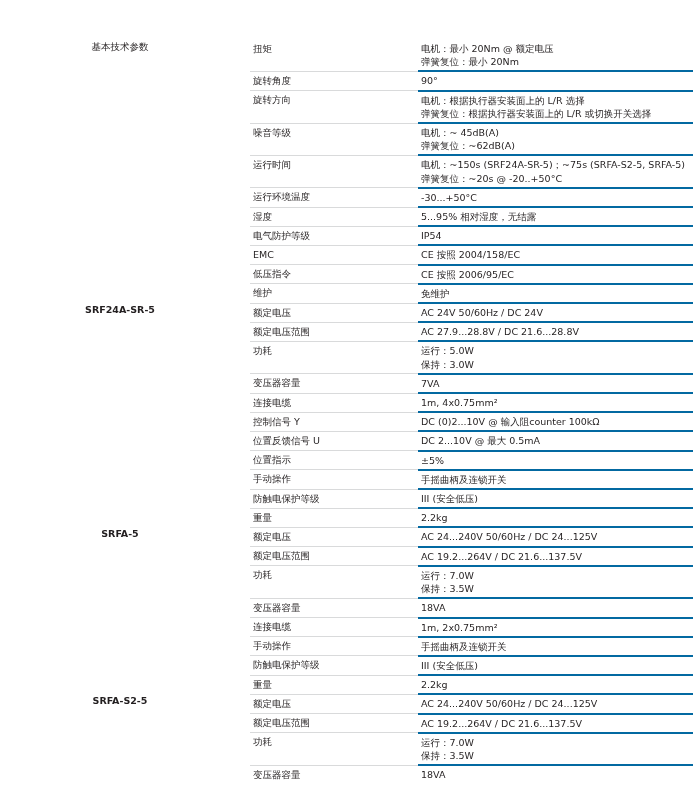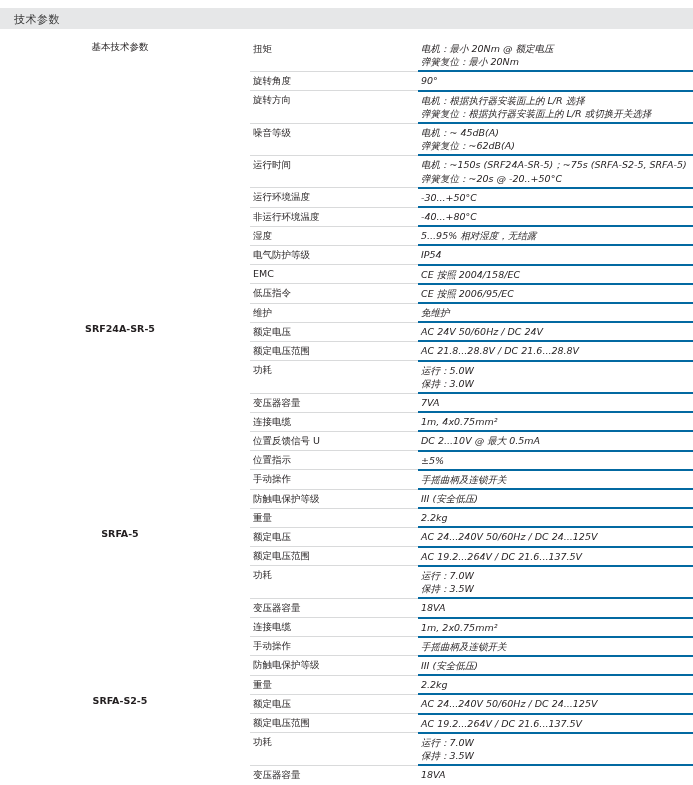--- a/index.html
+++ b/index.html
@@ -76,30 +76,27 @@
   td.value {
     padding-left: 3px;
     padding-top: 2px;
     padding-bottom: 2px;
     border-top: 2px solid #0369a1;
     color: #231f20;
   }
   tr.first td.param, tr.first td.value {
     border-top: none;
   }
-  .line2 { display: block; font-style: italic; }
+  .line2 { display: block; }
 </style>
 </head>
 <body>
 
 <div class="page">
 
-  <div class="header-bar">
-    <div class="title">技术参数</div>
-  </div>
 
   <table class="spec-table">
     <colgroup>
       <col class="c-group">
       <col class="c-param">
       <col class="c-value">
     </colgroup>
     <tbody>
         <tr class="first">
           <td class="group plain">基本技术参数</td>
@@ -142,27 +139,20 @@
         </tr>
         <tr>
           <td class="group plain"></td>
           <td class="param">运行环境温度</td>
           <td class="value">
             <span class="line2">-30...+50°C</span>
           </td>
         </tr>
         <tr>
           <td class="group plain"></td>
-          <td class="param">非运行环境温度</td>
-          <td class="value">
-            <span class="line2">-40...+80°C</span>
-          </td>
-        </tr>
-        <tr>
-          <td class="group plain"></td>
           <td class="param">湿度</td>
           <td class="value">
             <span class="line2">5...95% 相对湿度，无结露</span>
           </td>
         </tr>
         <tr>
           <td class="group plain"></td>
           <td class="param">电气防护等级</td>
           <td class="value">
             <span class="line2">IP54</span>
@@ -193,21 +183,21 @@
           <td class="group">SRF24A-SR-5</td>
           <td class="param">额定电压</td>
           <td class="value">
             <span class="line2">AC 24V 50/60Hz / DC 24V</span>
           </td>
         </tr>
         <tr>
           <td class="group"></td>
           <td class="param">额定电压范围</td>
           <td class="value">
-            <span class="line2">AC 21.8...28.8V / DC 21.6...28.8V</span>
+            <span class="line2">AC 27.9...28.8V / DC 21.6...28.8V</span>
           </td>
         </tr>
         <tr>
           <td class="group"></td>
           <td class="param">功耗</td>
           <td class="value">
             <span class="line2">运行：5.0W</span>
             <span class="line2">保持：3.0W</span>
           </td>
         </tr>
@@ -220,20 +210,27 @@
         </tr>
         <tr>
           <td class="group"></td>
           <td class="param">连接电缆</td>
           <td class="value">
             <span class="line2">1m, 4x0.75mm²</span>
           </td>
         </tr>
         <tr>
           <td class="group"></td>
+          <td class="param">控制信号 Y</td>
+          <td class="value">
+            <span class="line2">DC (0)2...10V @ 输入阻counter 100kΩ</span>
+          </td>
+        </tr>
+        <tr>
+          <td class="group"></td>
           <td class="param">位置反馈信号 U</td>
           <td class="value">
             <span class="line2">DC 2...10V @ 最大 0.5mA</span>
           </td>
         </tr>
         <tr>
           <td class="group"></td>
           <td class="param">位置指示</td>
           <td class="value">
             <span class="line2">±5%</span>

